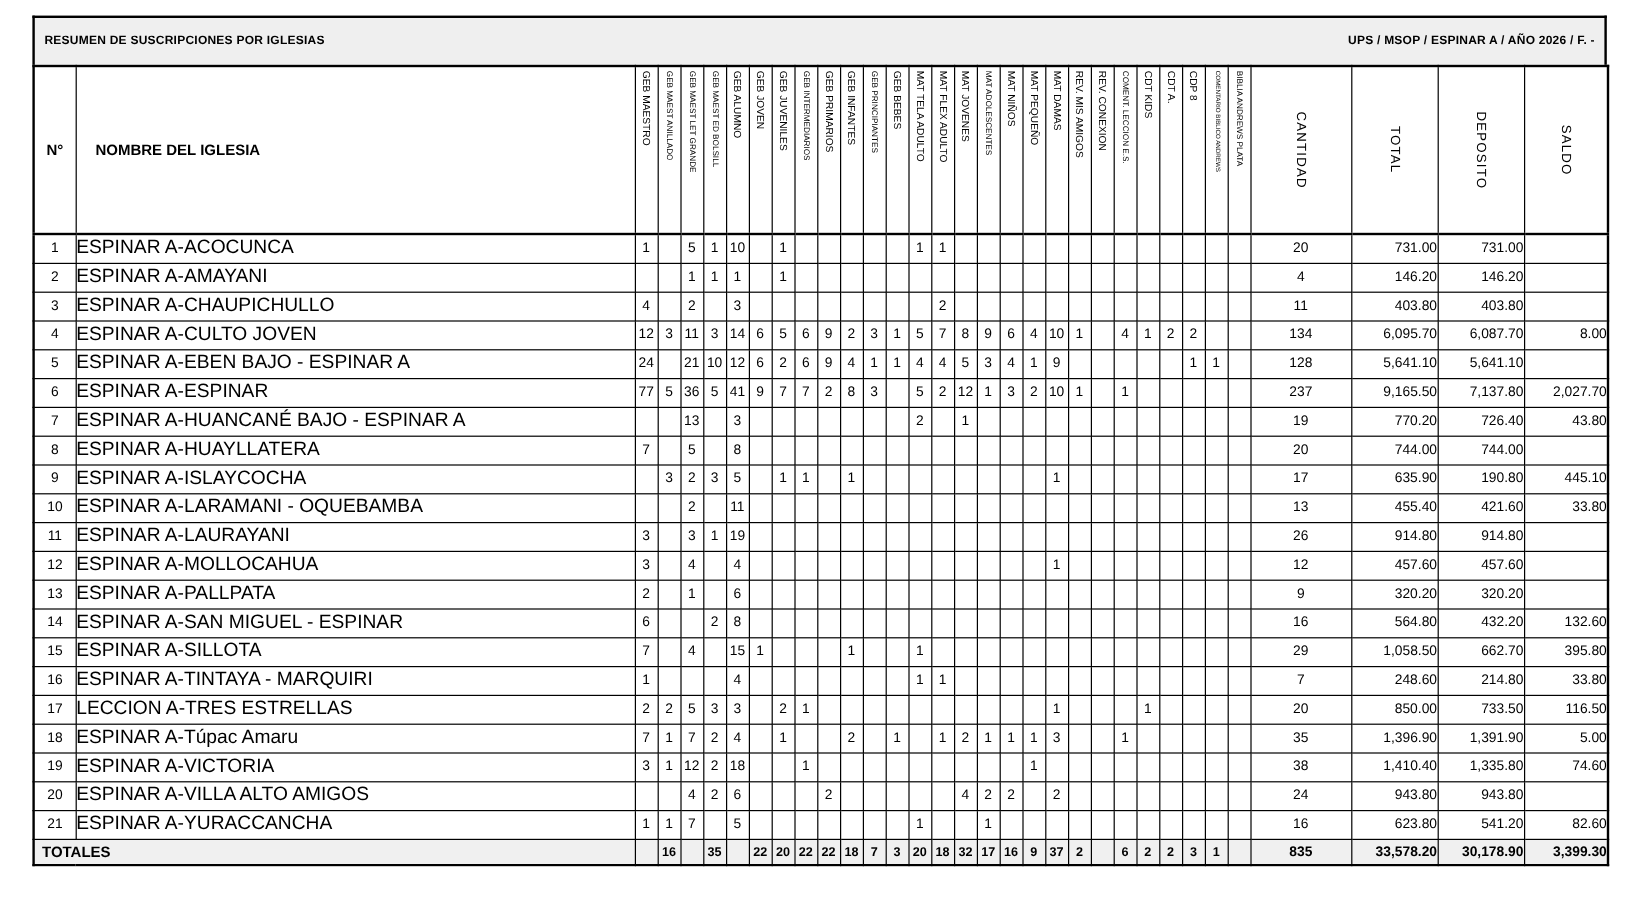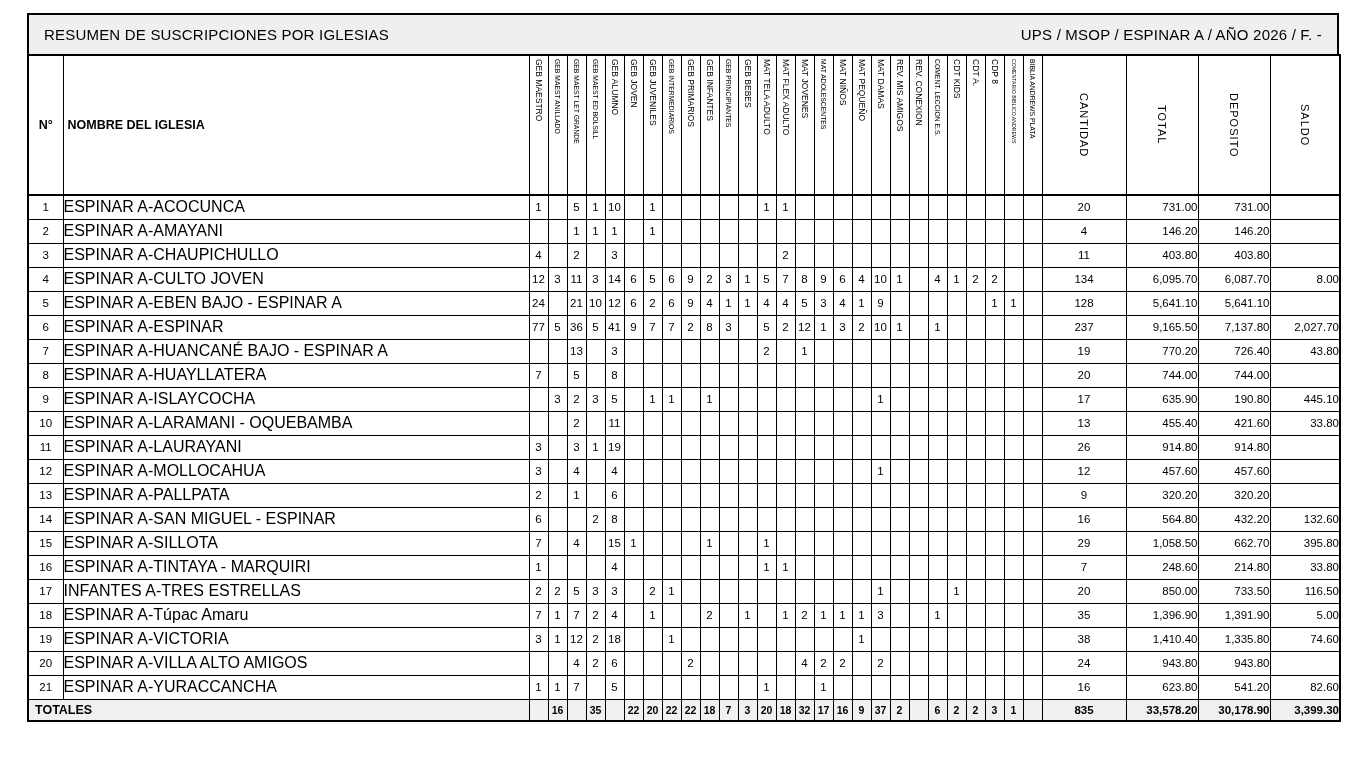--- a/index.html
+++ b/index.html
@@ -16,23 +16,23 @@
   
   .title-bar {
     box-sizing: border-box;
     height: 41px;
     border: 2px solid #000;
     border-bottom: 0;
     background: #efefef;
     display: flex;
     align-items: center;
     justify-content: space-between;
-    padding: 0 15px;
-    font-size: 15px;
-    font-weight: normal;
+    padding: 0 8px;
+    font-size: 10px;
+    font-weight: bold;
     letter-spacing: .2px;
   }
   
   table.grid {
     border-collapse: collapse;
     table-layout: fixed;
     width: 1312px;
     border: 2px solid #000;
   }
   table.grid th, table.grid td {
@@ -41,21 +41,21 @@
     overflow: hidden;
     background: #fff;
   }
   #header-row { height: 140px; }
   #header-row th { border-bottom: 2px solid #000; }
   th.hfix {
     font-weight: bold;
     font-size: 12.5px;
     vertical-align: middle;
   }
-  th.hfix.c-name { text-align: left; padding-left: 4px; }
+  th.hfix.c-name { text-align: left; padding-left: 16px; }
   th.c-prod { vertical-align: top; }
   th.c-sum  { vertical-align: middle; }
   .vh {
     writing-mode: vertical-rl;
     text-orientation: mixed;
     white-space: nowrap;
     line-height: 1.05;
     font-size: 8.5px;
     font-weight: normal;
     margin: 3px auto 0;
@@ -782,21 +782,21 @@
           <td class="val"></td>
           <td class="val"></td>
           <td class="val"></td>
           <td class="cant">7</td>
           <td class="money">248.60</td>
           <td class="money">214.80</td>
           <td class="money">33.80</td>
         </tr>
         <tr class="data-row">
           <td class="c-num">17</td>
-          <td class="c-name">INFANTES A-TRES ESTRELLAS</td>
+          <td class="c-name">LECCION A-TRES ESTRELLAS</td>
           <td class="val">2</td>
           <td class="val">2</td>
           <td class="val">5</td>
           <td class="val">3</td>
           <td class="val">3</td>
           <td class="val"></td>
           <td class="val">2</td>
           <td class="val">1</td>
           <td class="val"></td>
           <td class="val"></td>

